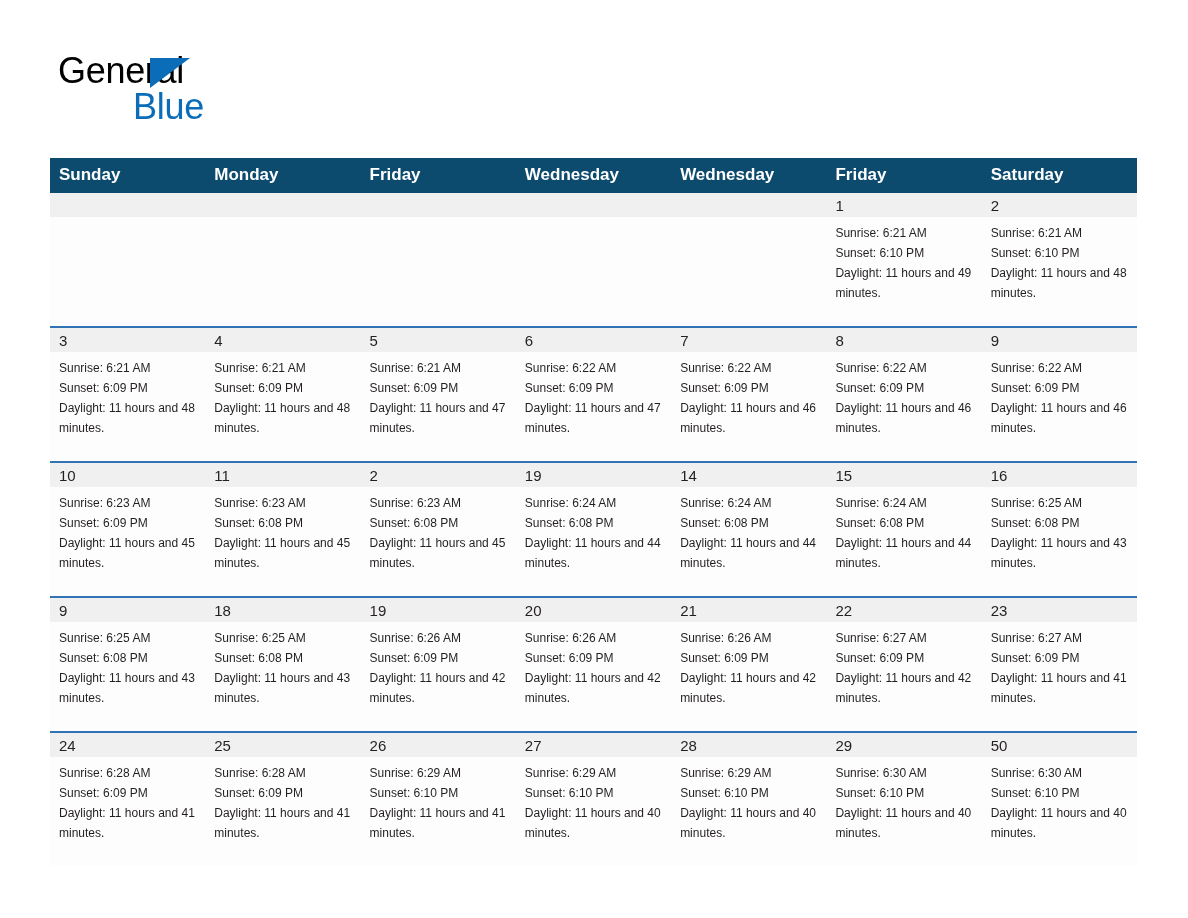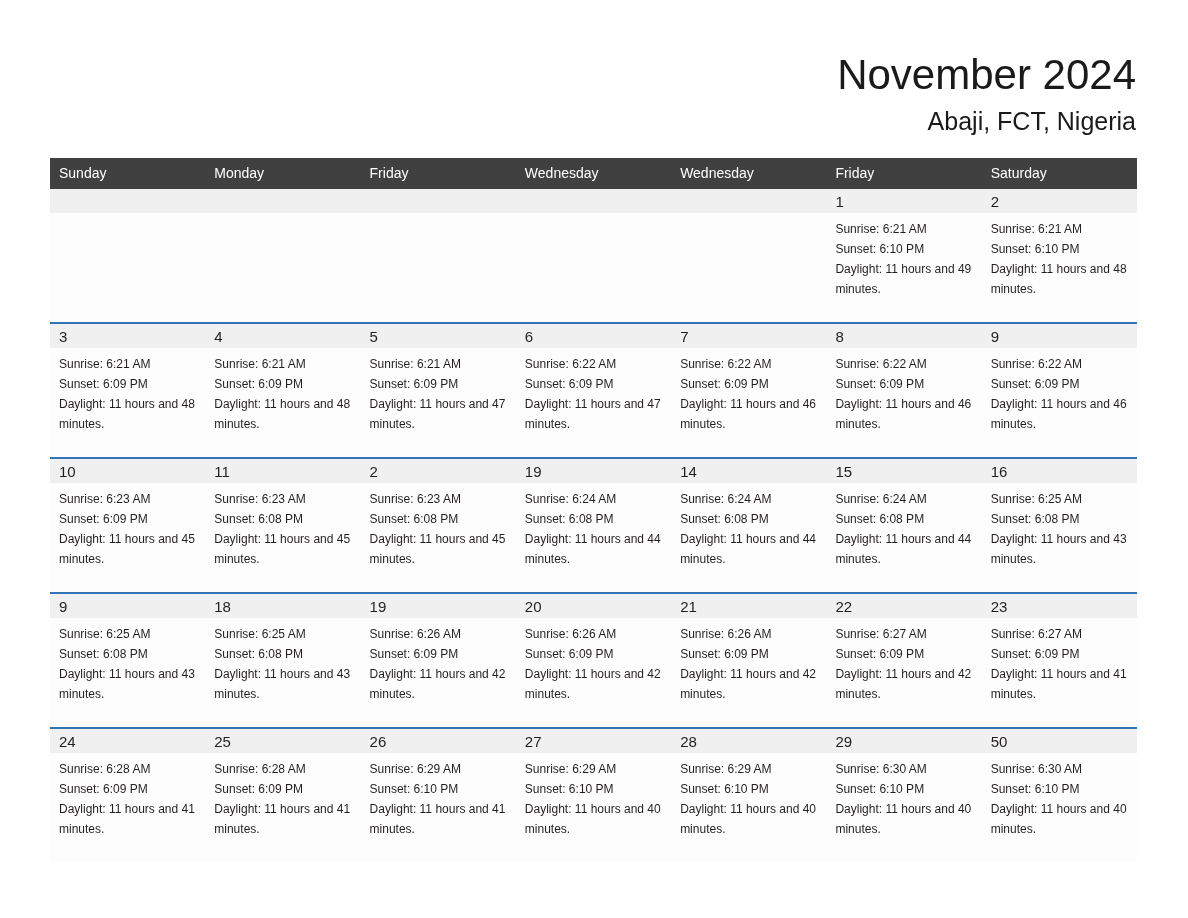--- a/index.html
+++ b/index.html
@@ -94,24 +94,24 @@
     left: 50px;
     top: 158px;
     width: 1087px;
   }
   .cal-table {
     width: 1087px;
     border-collapse: collapse;
     table-layout: fixed;
   }
   .cal-table th {
-    background: #404040;
+    background: #0c4a6e;
     color: #ffffff;
-    font-size: 14px;
-    font-weight: 400;
+    font-size: 17px;
+    font-weight: 700;
     text-align: left;
     padding: 7px 0 8px 9px;
     height: 16px;
     border: none;
   }
   .cal-table td {
     vertical-align: top;
     padding: 0;
     border: none;
     border-top: 2px solid #3173b5;
@@ -146,25 +146,26 @@
     white-space: normal;
   }
 </style>
 </head>
 <body>
 
 <div class="page">
 
   <div class="header">
 
-
-    <div class="title-block">
-      <div class="cal-title">November 2024</div>
-      <div class="cal-subtitle">Abaji, FCT, Nigeria</div>
+    <div class="brand">
+      <span class="brand-line1">General</span>
+      <span class="brand-tri"></span>
+      <span class="brand-line2">Blue</span>
     </div>
+
 
   </div>
 
   <div class="calendar">
     <table class="cal-table">
       <thead>
         <tr>
           <th>Sunday</th>
           <th>Monday</th>
           <th>Friday</th>

